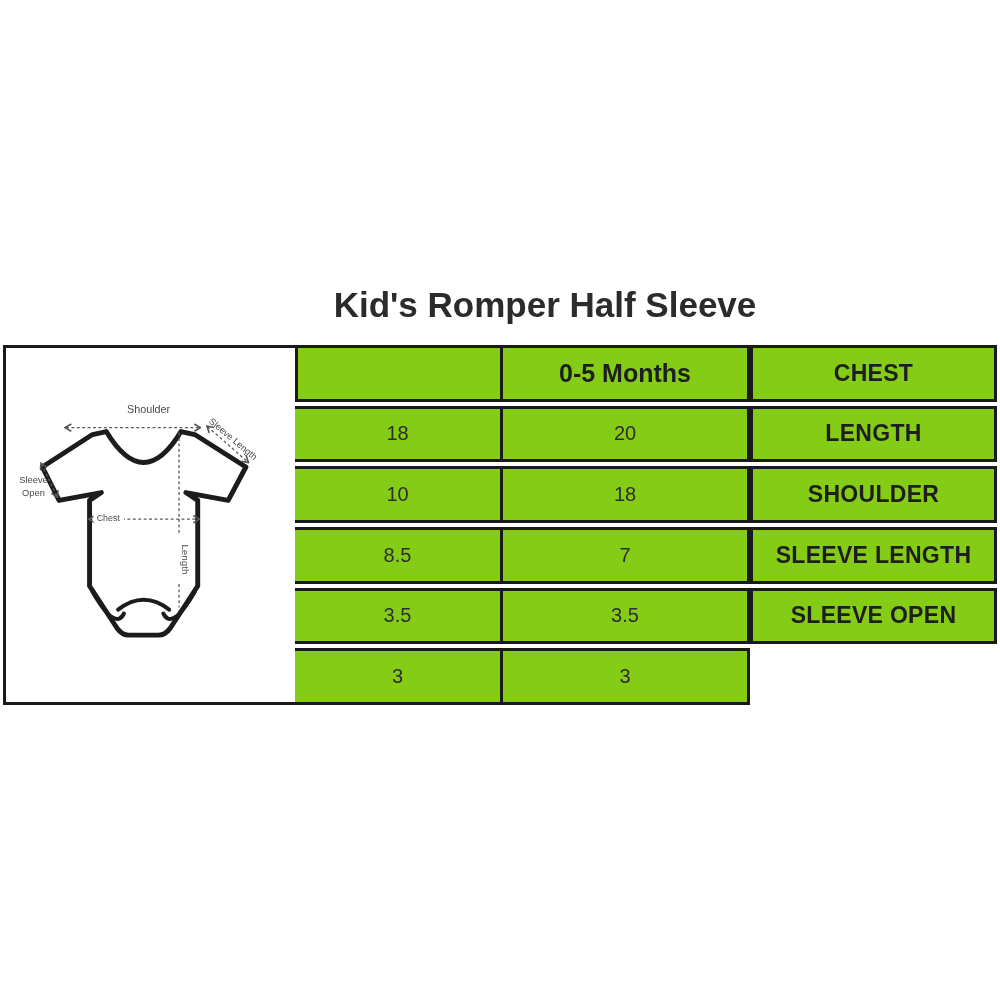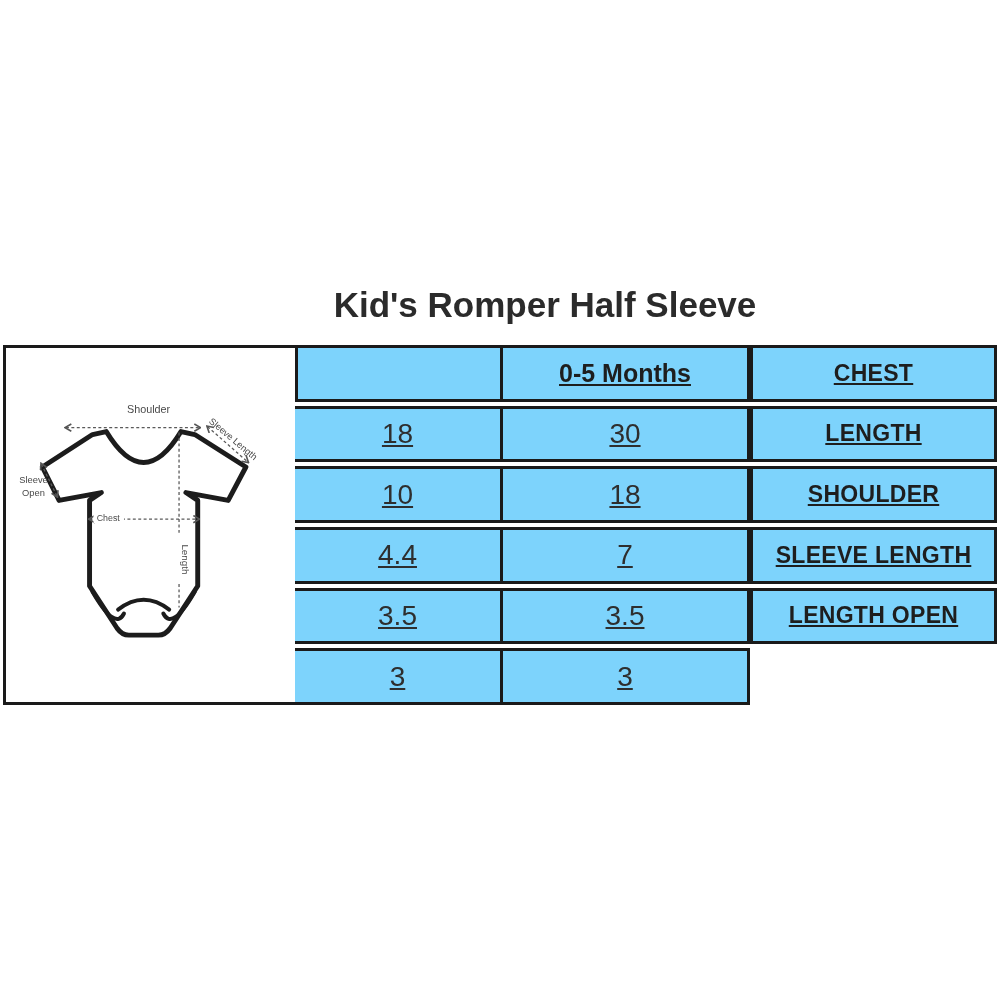--- a/index.html
+++ b/index.html
@@ -48,32 +48,31 @@
     left: 292px; top: 0;
     width: 702px; height: 360px;
     display: grid;
     grid-template-columns: 208px 247px 247px;
     grid-template-rows: repeat(6, 1fr);
     row-gap: 4px;
     box-sizing: border-box;
   }
   .cell {
     border: 3px solid #1a1a1a;
-    background: #7dd3fc;
+    background: #84cc16;
     display: flex;
     align-items: center;
     justify-content: center;
     box-sizing: border-box;
     color: #222222;
-    text-decoration: underline;
   }
   .cell.noleft { border-left: none; }
   .head { font-weight: 700; font-size: 25px; color: #1e1e1e; }
   .rowlabel { font-weight: 700; font-size: 23px; letter-spacing: 0.3px; color: #1e1e1e; }
-  .val { font-size: 28px; font-weight: 400; color: #2e2e2e; }
+  .val { font-size: 20px; font-weight: 400; color: #2e2e2e; }
 </style>
 </head>
 <body>
 
 <div class="page-title">Kid's Romper Half Sleeve</div>
 
 <div class="sheet">
 
   <div class="diagram-box">
     <svg viewBox="0 0 295 360">
@@ -113,32 +112,32 @@
     </svg>
   </div>
 
   <div class="size-table">
 
     <div class="cell head"></div>
     <div class="cell head noleft">0-5 Months</div>
 
     <div class="cell rowlabel">CHEST</div>
     <div class="cell val noleft">18</div>
-    <div class="cell val noleft">30</div>
+    <div class="cell val noleft">20</div>
 
     <div class="cell rowlabel">LENGTH</div>
     <div class="cell val noleft">10</div>
     <div class="cell val noleft">18</div>
 
     <div class="cell rowlabel">SHOULDER</div>
-    <div class="cell val noleft">4.4</div>
+    <div class="cell val noleft">8.5</div>
     <div class="cell val noleft">7</div>
 
     <div class="cell rowlabel">SLEEVE LENGTH</div>
     <div class="cell val noleft">3.5</div>
     <div class="cell val noleft">3.5</div>
 
-    <div class="cell rowlabel">LENGTH OPEN</div>
+    <div class="cell rowlabel">SLEEVE OPEN</div>
     <div class="cell val noleft">3</div>
     <div class="cell val noleft">3</div>
   </div>
 
 </div>
 
 </body></html>

